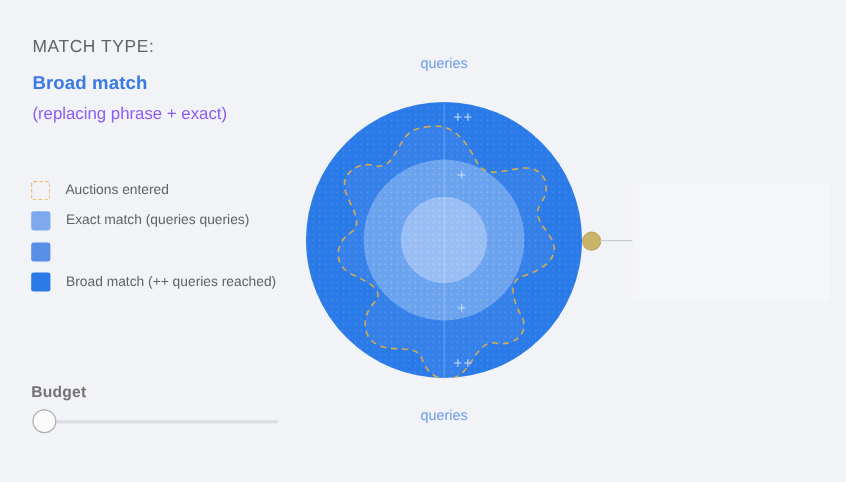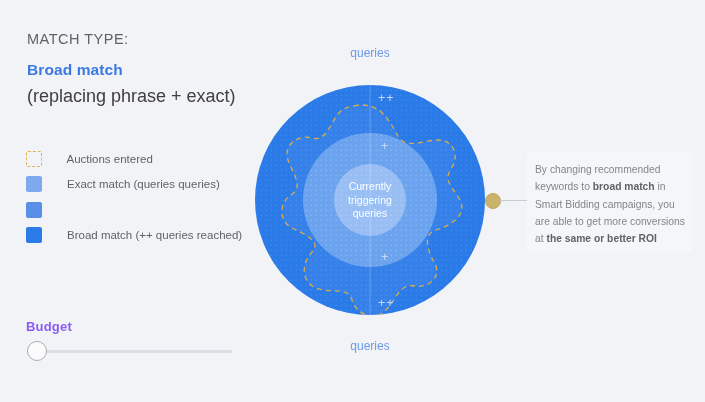--- a/index.html
+++ b/index.html
@@ -16,37 +16,37 @@
   .match-type-label{
     position:absolute;left:27px;top:31px;
     font-size:14.5px;letter-spacing:.5px;color:#5f6368;font-weight:400;
   }
   .broad-match{
     position:absolute;left:27px;top:61px;
     font-size:15.5px;color:#3b7ae4;font-weight:700;letter-spacing:.1px;
   }
   .replacing{
     position:absolute;left:27px;top:86px;
-    font-size:18px;color:#404040;font-weight:400;
+    font-size:14px;color:#8b5cf6;font-weight:400;
   }
 
   
   .legend{position:absolute;left:26px;top:146px;}
   .legend-row{display:flex;align-items:center;height:25.5px;}
   .swatch{width:16px;height:16px;border-radius:2px;flex:0 0 auto;margin-right:13px;}
   .swatch.dashed{
     background:transparent;border:1.4px dashed #e3b552;border-radius:2px;
     width:13.5px;height:13.5px;
   }
-  .legend-text{font-size:11.5px;color:#5f6368;white-space:nowrap;margin-left:12px;}
+  .legend-text{font-size:11.5px;color:#5f6368;white-space:nowrap;}
 
   
   .budget-label{
     position:absolute;left:26px;top:319px;
-    font-size:13px;color:#8b5cf6;font-weight:700;letter-spacing:.2px;
+    font-size:13px;color:#737373;font-weight:700;letter-spacing:.2px;
   }
   .budget-track{
     position:absolute;left:36px;top:350px;width:196px;height:3px;
     background:#dcdee3;border-radius:2px;
   }
   .budget-knob{
     position:absolute;left:27px;top:341px;width:20px;height:20px;
     border-radius:50%;background:#fbfbfc;border:1.3px solid #a9adb5;
     box-sizing:border-box;
   }
@@ -170,20 +170,18 @@
   </svg>
 
   <div class="q-top">queries</div>
   <div class="q-bottom">queries</div>
 
   <div class="plus-mark pp-top">++</div>
   <div class="plus-mark p-top">+</div>
   <div class="plus-mark p-bot">+</div>
   <div class="plus-mark pp-bot">++</div>
 
-  <div class="center-text">Currently triggering queries</div>
 
   <div class="callout-dot"></div>
   <div class="callout-line"></div>
   <div class="callout-box"></div>
-  <div class="callout-text">By changing recommended keywords to <b>broad match</b> in Smart Bidding campaigns, you are able to get more conversions at <b>the same or better ROI</b></div>
 
 </div>
 
 </body></html>

